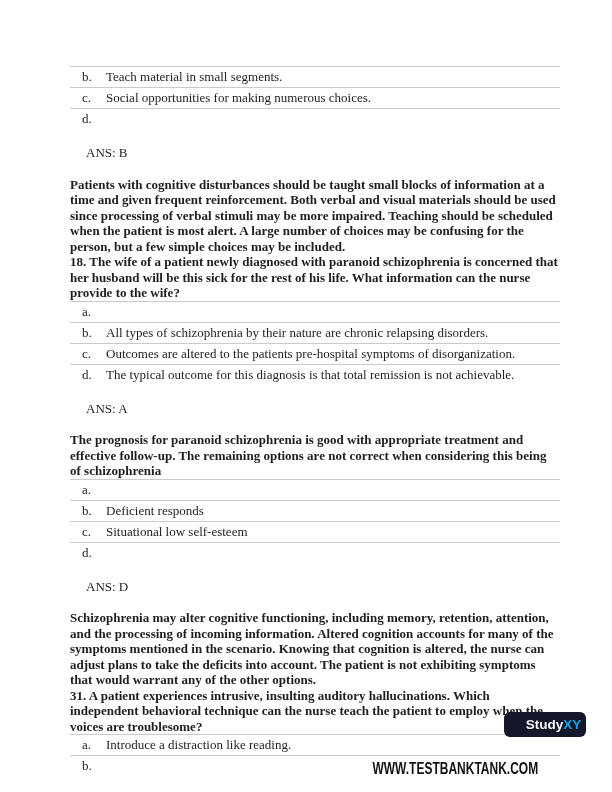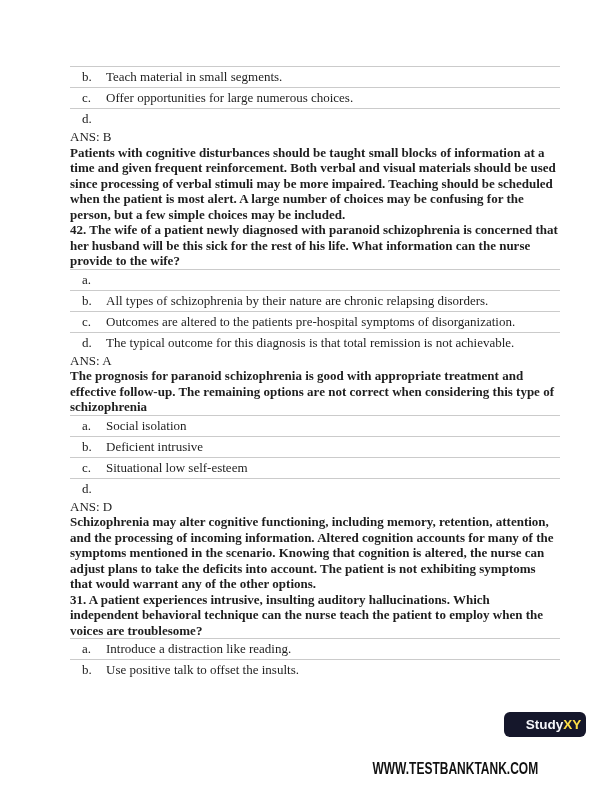--- a/index.html
+++ b/index.html
@@ -25,40 +25,40 @@
     display: flex;
     border-top: 1px solid #cbcbcb;
     padding: 2px 0 2.5px 0;
   }
   .opt-letter {
     flex: 0 0 36px;
     padding-left: 12px;
     box-sizing: border-box;
   }
   .opt-text { flex: 1; }
-  .ans { margin: 0; }
+  .ans { margin: 16px; }
   .para { margin: 0; font-weight: bold; }
   .badge {
     position: absolute;
     left: 504px;
     top: 712px;
     width: 82px;
     height: 25px;
     background: #15172b;
     border-radius: 6px;
     display: flex;
     align-items: center;
     justify-content: center;
     gap: 4px;
     font-family: "Liberation Sans", sans-serif;
     font-weight: 700;
     font-size: 13.5px;
   }
   .badge .study { color: #f5f6fa; }
-  .badge .xy { color: #fde047; }
+  .badge .xy { color: #0ea5e9; }
   .site-url {
     position: absolute;
     right: 74px;
     top: 760px;
     font-family: "Liberation Sans", sans-serif;
     font-weight: 700;
     font-size: 15px;
     color: #111111;
     letter-spacing: 0px;
     transform: scaleX(0.8) scaleY(1.05);
@@ -72,79 +72,77 @@
 <div class="page">
   <div class="content">
 
     <div class="options">
       <div class="opt-row">
         <span class="opt-letter">b.</span>
         <span class="opt-text">Teach material in small segments.</span>
       </div>
       <div class="opt-row">
         <span class="opt-letter">c.</span>
-        <span class="opt-text">Offer opportunities for large numerous choices.</span>
+        <span class="opt-text">Social opportunities for making numerous choices.</span>
       </div>
       <div class="opt-row">
         <span class="opt-letter">d.</span>
       </div>
     </div>
     <div class="ans">ANS: B</div>
     <div class="para">Patients with cognitive disturbances should be taught small blocks of information at a time and given frequent reinforcement. Both verbal and visual materials should be used since processing of verbal stimuli may be more impaired. Teaching should be scheduled when the patient is most alert. A large number of choices may be confusing for the person, but a few simple choices may be included.</div>
 
-    <div class="para">42. The wife of a patient newly diagnosed with paranoid schizophrenia is concerned that her husband will be this sick for the rest of his life. What information can the nurse provide to the wife?</div>
+    <div class="para">18. The wife of a patient newly diagnosed with paranoid schizophrenia is concerned that her husband will be this sick for the rest of his life. What information can the nurse provide to the wife?</div>
     <div class="options">
       <div class="opt-row">
         <span class="opt-letter">a.</span>
       </div>
       <div class="opt-row">
         <span class="opt-letter">b.</span>
         <span class="opt-text">All types of schizophrenia by their nature are chronic relapsing disorders.</span>
       </div>
       <div class="opt-row">
         <span class="opt-letter">c.</span>
         <span class="opt-text">Outcomes are altered to the patients pre-hospital symptoms of disorganization.</span>
       </div>
       <div class="opt-row">
         <span class="opt-letter">d.</span>
         <span class="opt-text">The typical outcome for this diagnosis is that total remission is not achievable.</span>
       </div>
     </div>
     <div class="ans">ANS: A</div>
-    <div class="para">The prognosis for paranoid schizophrenia is good with appropriate treatment and effective follow-up. The remaining options are not correct when considering this type of schizophrenia</div>
+    <div class="para">The prognosis for paranoid schizophrenia is good with appropriate treatment and effective follow-up. The remaining options are not correct when considering this being of schizophrenia</div>
 
     <div class="options">
       <div class="opt-row">
         <span class="opt-letter">a.</span>
-        <span class="opt-text">Social isolation</span>
       </div>
       <div class="opt-row">
         <span class="opt-letter">b.</span>
-        <span class="opt-text">Deficient intrusive</span>
+        <span class="opt-text">Deficient responds</span>
       </div>
       <div class="opt-row">
         <span class="opt-letter">c.</span>
         <span class="opt-text">Situational low self-esteem</span>
       </div>
       <div class="opt-row">
         <span class="opt-letter">d.</span>
       </div>
     </div>
     <div class="ans">ANS: D</div>
     <div class="para">Schizophrenia may alter cognitive functioning, including memory, retention, attention, and the processing of incoming information. Altered cognition accounts for many of the symptoms mentioned in the scenario. Knowing that cognition is altered, the nurse can adjust plans to take the deficits into account. The patient is not exhibiting symptoms that would warrant any of the other options.</div>
 
     <div class="para">31. A patient experiences intrusive, insulting auditory hallucinations. Which independent behavioral technique can the nurse teach the patient to employ when the voices are troublesome?</div>
     <div class="options">
       <div class="opt-row">
         <span class="opt-letter">a.</span>
         <span class="opt-text">Introduce a distraction like reading.</span>
       </div>
       <div class="opt-row">
         <span class="opt-letter">b.</span>
-        <span class="opt-text">Use positive talk to offset the insults.</span>
       </div>
     </div>
 
   </div>
 
   <div class="badge">
     <span style="display:flex;align-items:center;">
       <svg width="13" height="13" viewBox="0 0 13 13" aria-hidden="true">
         <defs>
           <linearGradient id="plusgrad" x1="0" y1="0" x2="1" y2="1">

